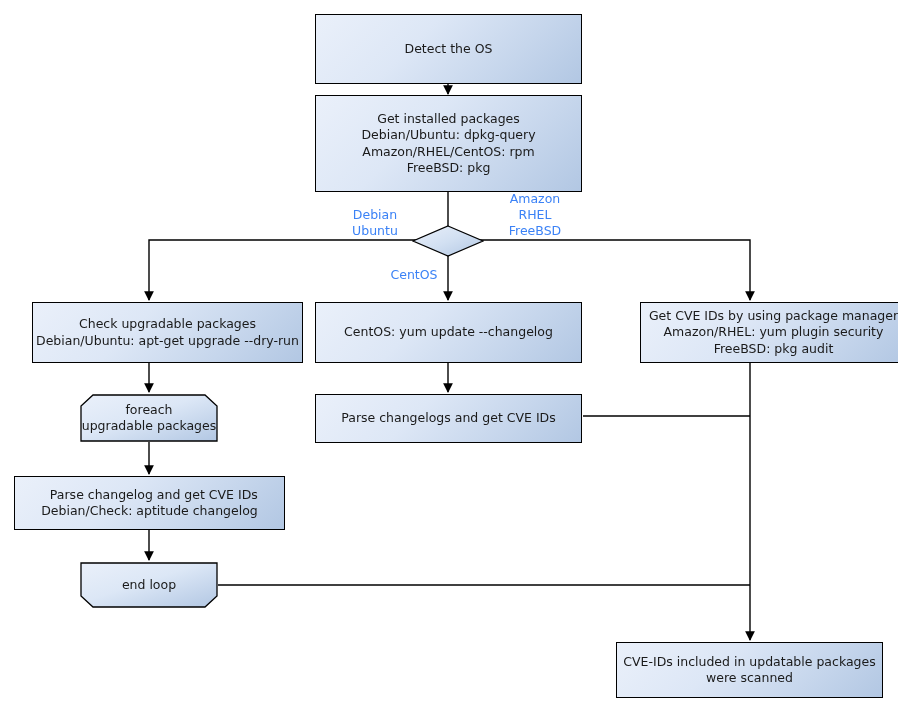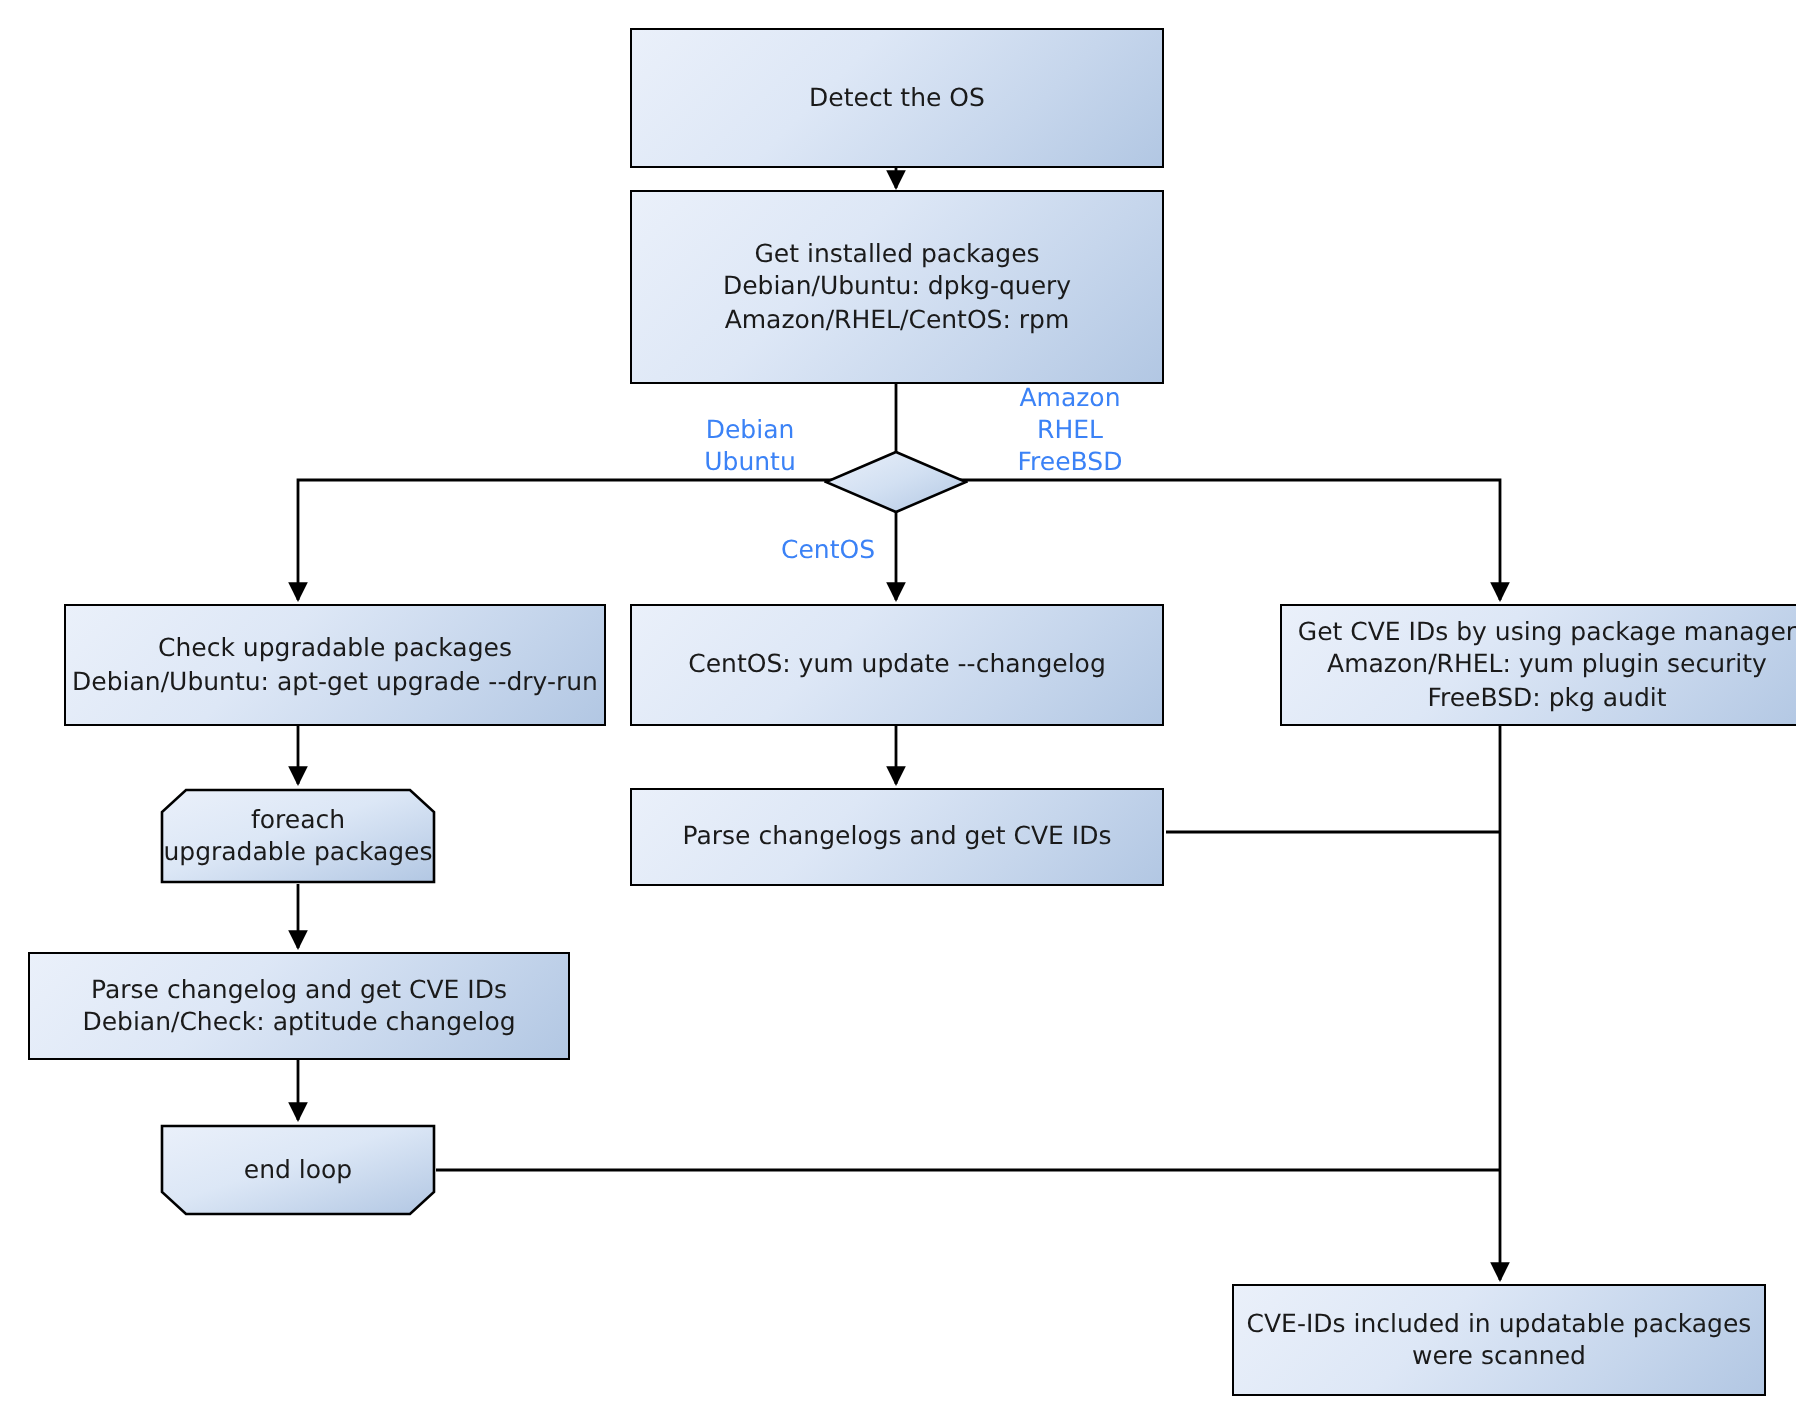--- a/index.html
+++ b/index.html
@@ -116,20 +116,21 @@
     <div>
       <div>Detect the OS</div>
     </div>
   </div>
 
   <div class="node node-rect" style="left:315px; top:95px; width:267px; height:97px;">
     <div>
       <div>Get installed packages</div>
       <div>Debian/Ubuntu: dpkg-query</div>
       <div>Amazon/RHEL/CentOS: rpm</div>
+      <div>FreeBSD: pkg</div>
     </div>
   </div>
 
   <div class="node node-diamond" style="left:412px; top:225px; width:72px; height:32px;">
     <svg class="shape-svg" viewBox="0 0 72 32" preserveAspectRatio="none">
       <defs>
         <linearGradient id="gradDiamond" x1="0" y1="0" x2="1" y2="1">
           <stop offset="0%" stop-color="#eaf0fa"></stop>
           <stop offset="50%" stop-color="#d2e0f2"></stop>
           <stop offset="100%" stop-color="#b2c7e3"></stop>
@@ -171,21 +172,21 @@
         </linearGradient>
       </defs>
       <path d="M 1 47 L 1 12 L 13 1 L 125 1 L 137 12 L 137 47 Z" fill="url(#gradLoopA)" stroke="#000000" stroke-width="1.3"></path>
     </svg>
     <div class="shape-label">
       <div>foreach</div>
       <div>upgradable  packages</div>
     </div>
   </div>
 
-  <div class="node node-rect" style="left:14px; top:476px; width:271px; height:54px;">
+  <div class="node node-rect" style="left:14px; top:476px; width:271px; height:54px;text-align:right;">
     <div>
       <div>Parse changelog and get  CVE IDs</div>
       <div>Debian/Check: aptitude changelog</div>
     </div>
   </div>
 
   <div class="node node-shape" style="left:80px; top:562px; width:138px; height:46px;">
     <svg class="shape-svg" viewBox="0 0 138 46" preserveAspectRatio="none">
       <defs>
         <linearGradient id="gradLoopB" x1="0" y1="0" x2="1" y2="1">

